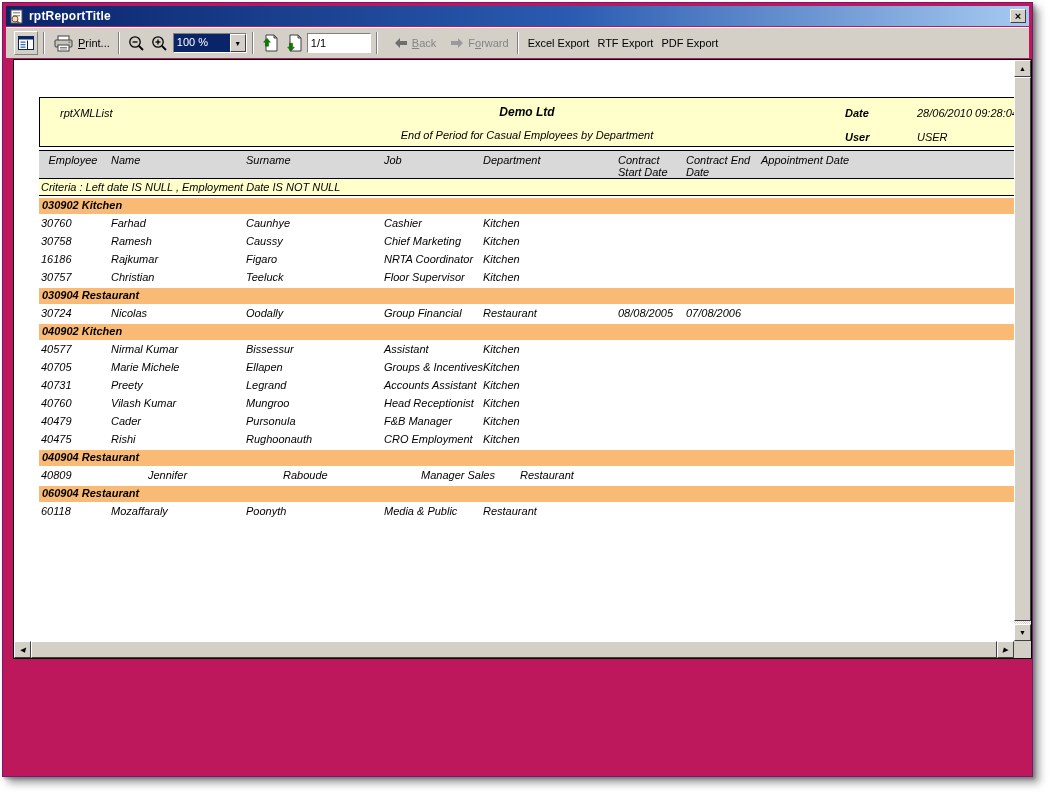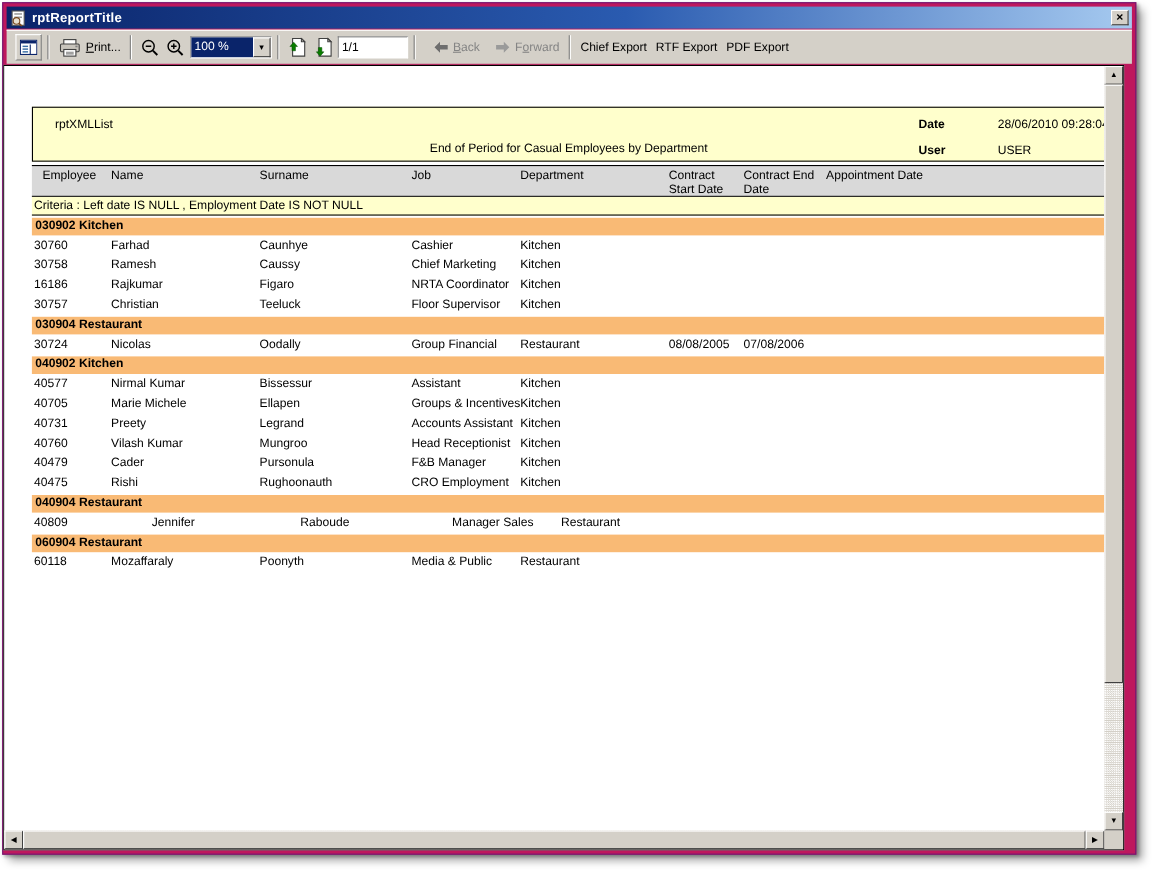--- a/index.html
+++ b/index.html
@@ -37,22 +37,22 @@
   .combo-text { flex:1; background:#0a246a; color:#fff; font-size:11px; padding:2px 2px 0 3px; }
   .combo-btn { width:16px; background:#d4d0c8; border:1px solid; border-color:#fff #404040 #404040 #fff;
                display:flex; align-items:center; justify-content:center; font-size:7px; }
   .page-box { width:64px; height:20px; border:1px solid; border-color:#808080 #fff #fff #808080;
               background:#fff; font-size:11px; padding:1px 3px; font-family:"Liberation Sans",sans-serif; }
   .disabled-lbl { color:#848484; }
   .export-lbl { padding:2px 4px; flex:0 0 auto; }
   .gap8 { width:8px; flex:0 0 auto; }
 
   
-  .client { position:absolute; left:0; top:56px; width:1019px; height:714px;
-            border:1px solid #000; background:#fff; }
+  .client { position:absolute; left:10px; top:56px; width:1019px; height:600px;
+            border:1px solid #000; background:#fff;font-style:italic; }
   .viewport { position:absolute; left:0; top:0; right:17px; bottom:17px; background:#fff; overflow:hidden; }
 
   
   .checker { background-image:conic-gradient(#ffffff 25%, #d4d0c8 0 50%, #ffffff 0 75%, #d4d0c8 0);
              background-size:2px 2px; }
   .vscroll { position:absolute; top:0; right:0; width:17px; bottom:17px; }
   .hscroll { position:absolute; left:0; bottom:0; right:17px; height:17px; }
   .corner  { position:absolute; right:0; bottom:0; width:17px; height:17px; background:#d4d0c8; }
   .sb-btn { position:absolute; width:17px; height:17px; background:#d4d0c8;
             border:1px solid; border-color:#fff #404040 #404040 #fff;
@@ -184,31 +184,32 @@
     <div class="gap8"></div>
     <div class="tb-btn">
       <svg width="14" height="12" viewBox="0 0 14 12">
         <path d="M8 1 L13 6 L8 11 L8 8 L1 8 L1 4 L8 4 Z" fill="#9a9a9a"></path>
       </svg>
       <span class="lbl disabled-lbl"><span>F</span><u>o</u><span>rward</span></span>
     </div>
 
     <div class="tb-sep"></div>
 
-    <span class="export-lbl">Chief Export</span>
+    <span class="export-lbl">Excel Export</span>
     <span class="export-lbl">RTF Export</span>
     <span class="export-lbl">PDF Export</span>
   </div>
 
   <div class="client">
     <div class="viewport">
       <div class="report-content">
 
         <div class="header-band">
           <span class="rpt-name">rptXMLList</span>
+          <div class="company">Demo Ltd</div>
           <div class="subtitle">End of Period for Casual Employees by Department</div>
           <span class="meta-lbl" style="top:9px">Date</span>
           <span class="meta-val" style="top:9px">28/06/2010 09:28:04</span>
           <span class="meta-lbl" style="top:33px">User</span>
           <span class="meta-val" style="top:33px">USER</span>
         </div>
 
         <div class="table-header">
             <span class="cell" style="width: 70px; white-space: normal; text-align: center;">Employee</span>
             <span class="cell" style="width: 135px; white-space: normal;">Name</span>

